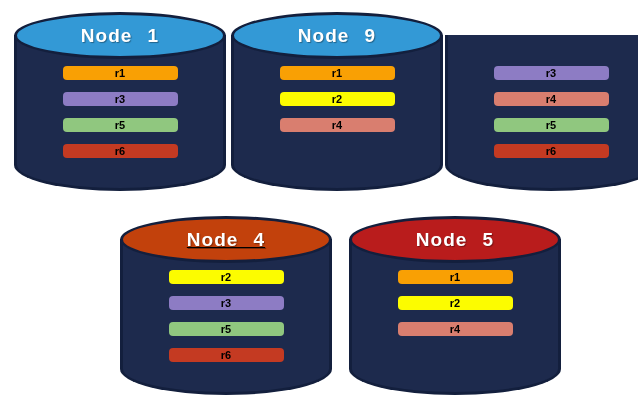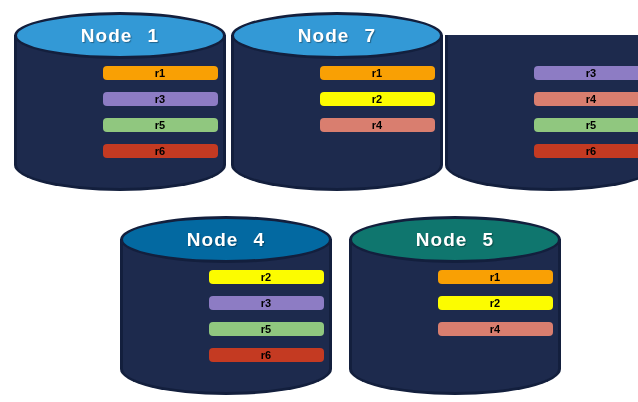--- a/index.html
+++ b/index.html
@@ -63,21 +63,20 @@
   .bars {
     position: absolute;
     top: 54px;
     left: 0;
     width: 100%;
     display: flex;
     flex-direction: column;
     gap: 12px;
     align-items: center;
     z-index: 2;
-    padding-left: 40px;
   }
   .bar {
     width: 115px;
     height: 14px;
     box-sizing: border-box;
     border-radius: 4px;
     display: flex;
     align-items: center;
     justify-content: center;
     font-size: 11px;
@@ -97,52 +96,52 @@
     <div class="bars">
         <div class="bar" style="background: rgb(249, 160, 4); color: rgb(0, 0, 0);">r1</div>
         <div class="bar" style="background: rgb(141, 124, 196); color: rgb(0, 0, 0);">r3</div>
         <div class="bar" style="background: rgb(144, 199, 127); color: rgb(0, 0, 0);">r5</div>
         <div class="bar" style="background: rgb(196, 58, 34); color: rgb(0, 0, 0);">r6</div>
       </div>
   </div>
     <div class="cyl cyl-2">
     <div class="cyl-body" style="background: rgb(29, 42, 77); border-color: rgb(19, 31, 61);"></div>
     <div class="cyl-top" style="background: rgb(51, 153, 214); border-color: rgb(19, 31, 61);">
-      <span class="cyl-title" style="color: rgb(255, 255, 255);">Node 7</span>
+      <span class="cyl-title" style="color: rgb(255, 255, 255);">Node 9</span>
     </div>
     <div class="bars">
         <div class="bar" style="background: rgb(249, 160, 4); color: rgb(0, 0, 0);">r1</div>
         <div class="bar" style="background: rgb(252, 252, 0); color: rgb(0, 0, 0);">r2</div>
         <div class="bar" style="background: rgb(217, 126, 111); color: rgb(0, 0, 0);">r4</div>
       </div>
   </div>
     <div class="cyl cyl-3">
     <div class="cyl-body" style="background: rgb(29, 42, 77); border-color: rgb(19, 31, 61);"></div>
     <div class="bars">
         <div class="bar" style="background: rgb(141, 124, 196); color: rgb(0, 0, 0);">r3</div>
         <div class="bar" style="background: rgb(217, 126, 111); color: rgb(0, 0, 0);">r4</div>
         <div class="bar" style="background: rgb(144, 199, 127); color: rgb(0, 0, 0);">r5</div>
         <div class="bar" style="background: rgb(196, 58, 34); color: rgb(0, 0, 0);">r6</div>
       </div>
   </div>
     <div class="cyl cyl-4">
     <div class="cyl-body" style="background: rgb(29, 42, 77); border-color: rgb(19, 31, 61);"></div>
-    <div class="cyl-top" style="background: #0369a1; border-color: rgb(19, 31, 61);">
+    <div class="cyl-top" style="background: #c2410c; border-color: rgb(19, 31, 61); text-decoration: underline;">
       <span class="cyl-title" style="color: rgb(255, 255, 255);">Node 4</span>
     </div>
     <div class="bars">
         <div class="bar" style="background: rgb(252, 252, 0); color: rgb(0, 0, 0);">r2</div>
         <div class="bar" style="background: rgb(141, 124, 196); color: rgb(0, 0, 0);">r3</div>
         <div class="bar" style="background: rgb(144, 199, 127); color: rgb(0, 0, 0);">r5</div>
         <div class="bar" style="background: rgb(196, 58, 34); color: rgb(0, 0, 0);">r6</div>
       </div>
   </div>
     <div class="cyl cyl-5">
     <div class="cyl-body" style="background: rgb(29, 42, 77); border-color: rgb(19, 31, 61);"></div>
-    <div class="cyl-top" style="background: #0f766e; border-color: rgb(19, 31, 61);">
+    <div class="cyl-top" style="background: #b91c1c; border-color: rgb(19, 31, 61);">
       <span class="cyl-title" style="color: rgb(255, 255, 255);">Node 5</span>
     </div>
     <div class="bars">
         <div class="bar" style="background: rgb(249, 160, 4); color: rgb(0, 0, 0);">r1</div>
         <div class="bar" style="background: rgb(252, 252, 0); color: rgb(0, 0, 0);">r2</div>
         <div class="bar" style="background: rgb(217, 126, 111); color: rgb(0, 0, 0);">r4</div>
       </div>
   </div>
   </div>
 

